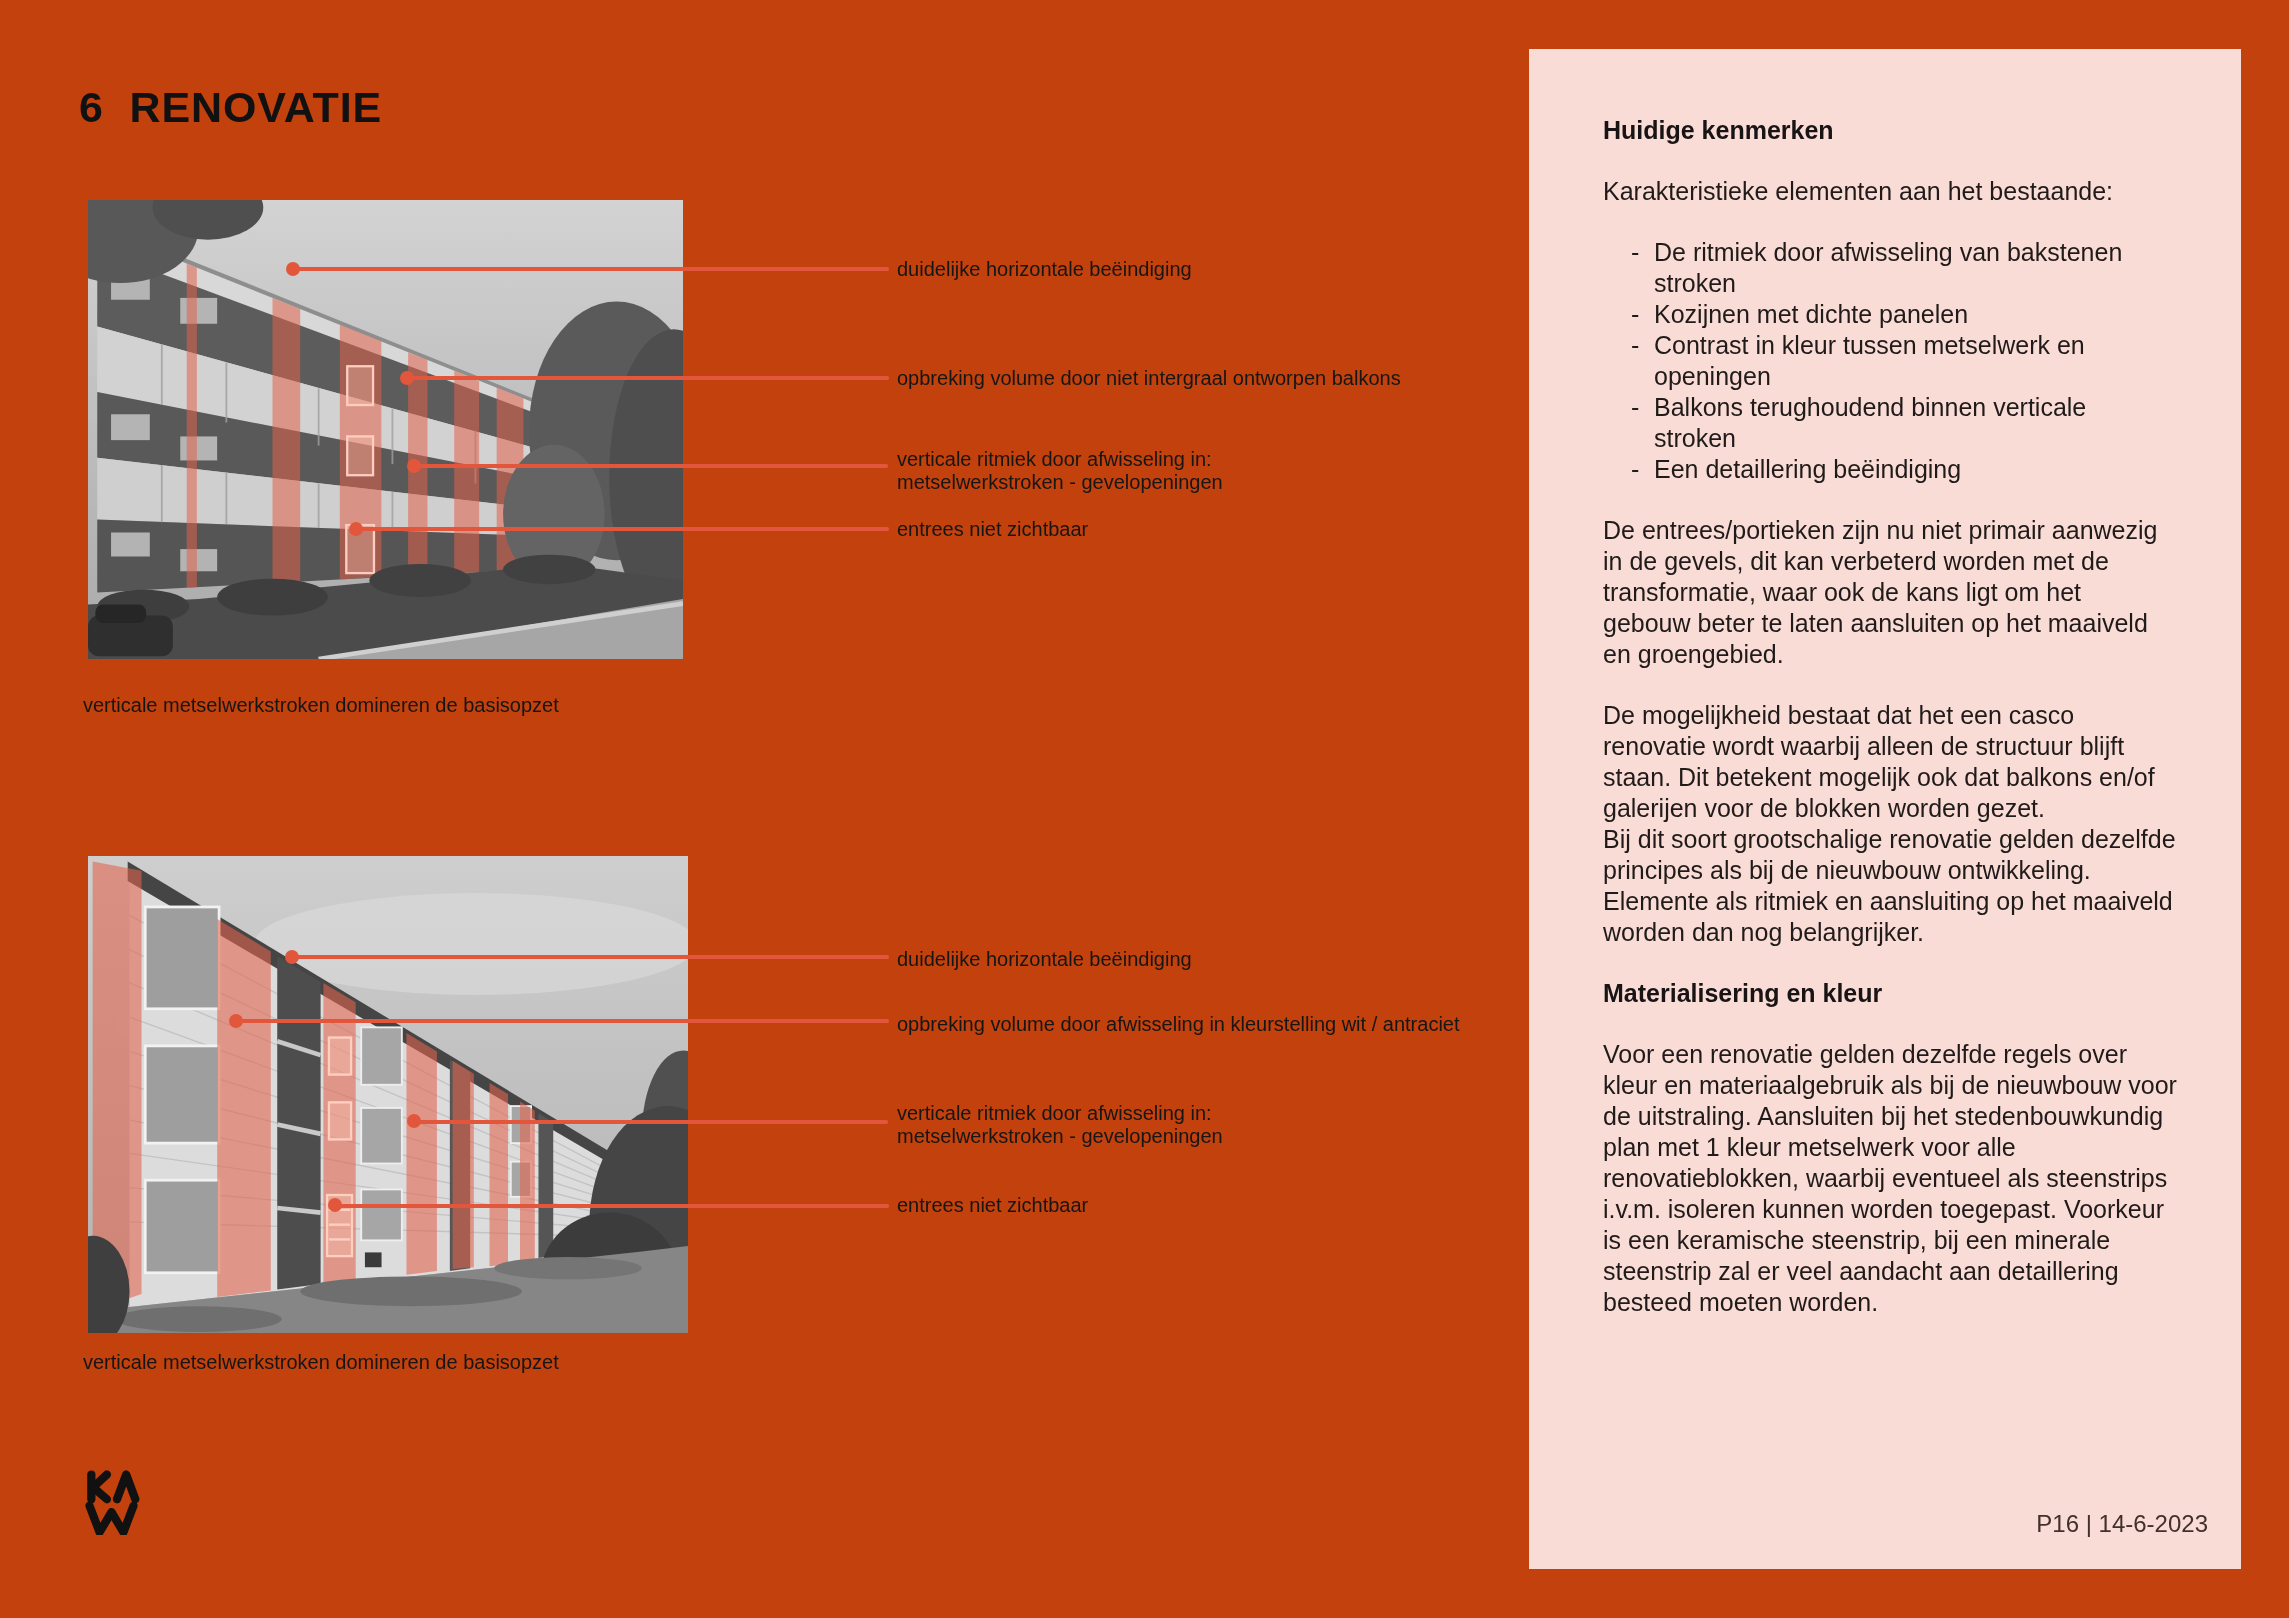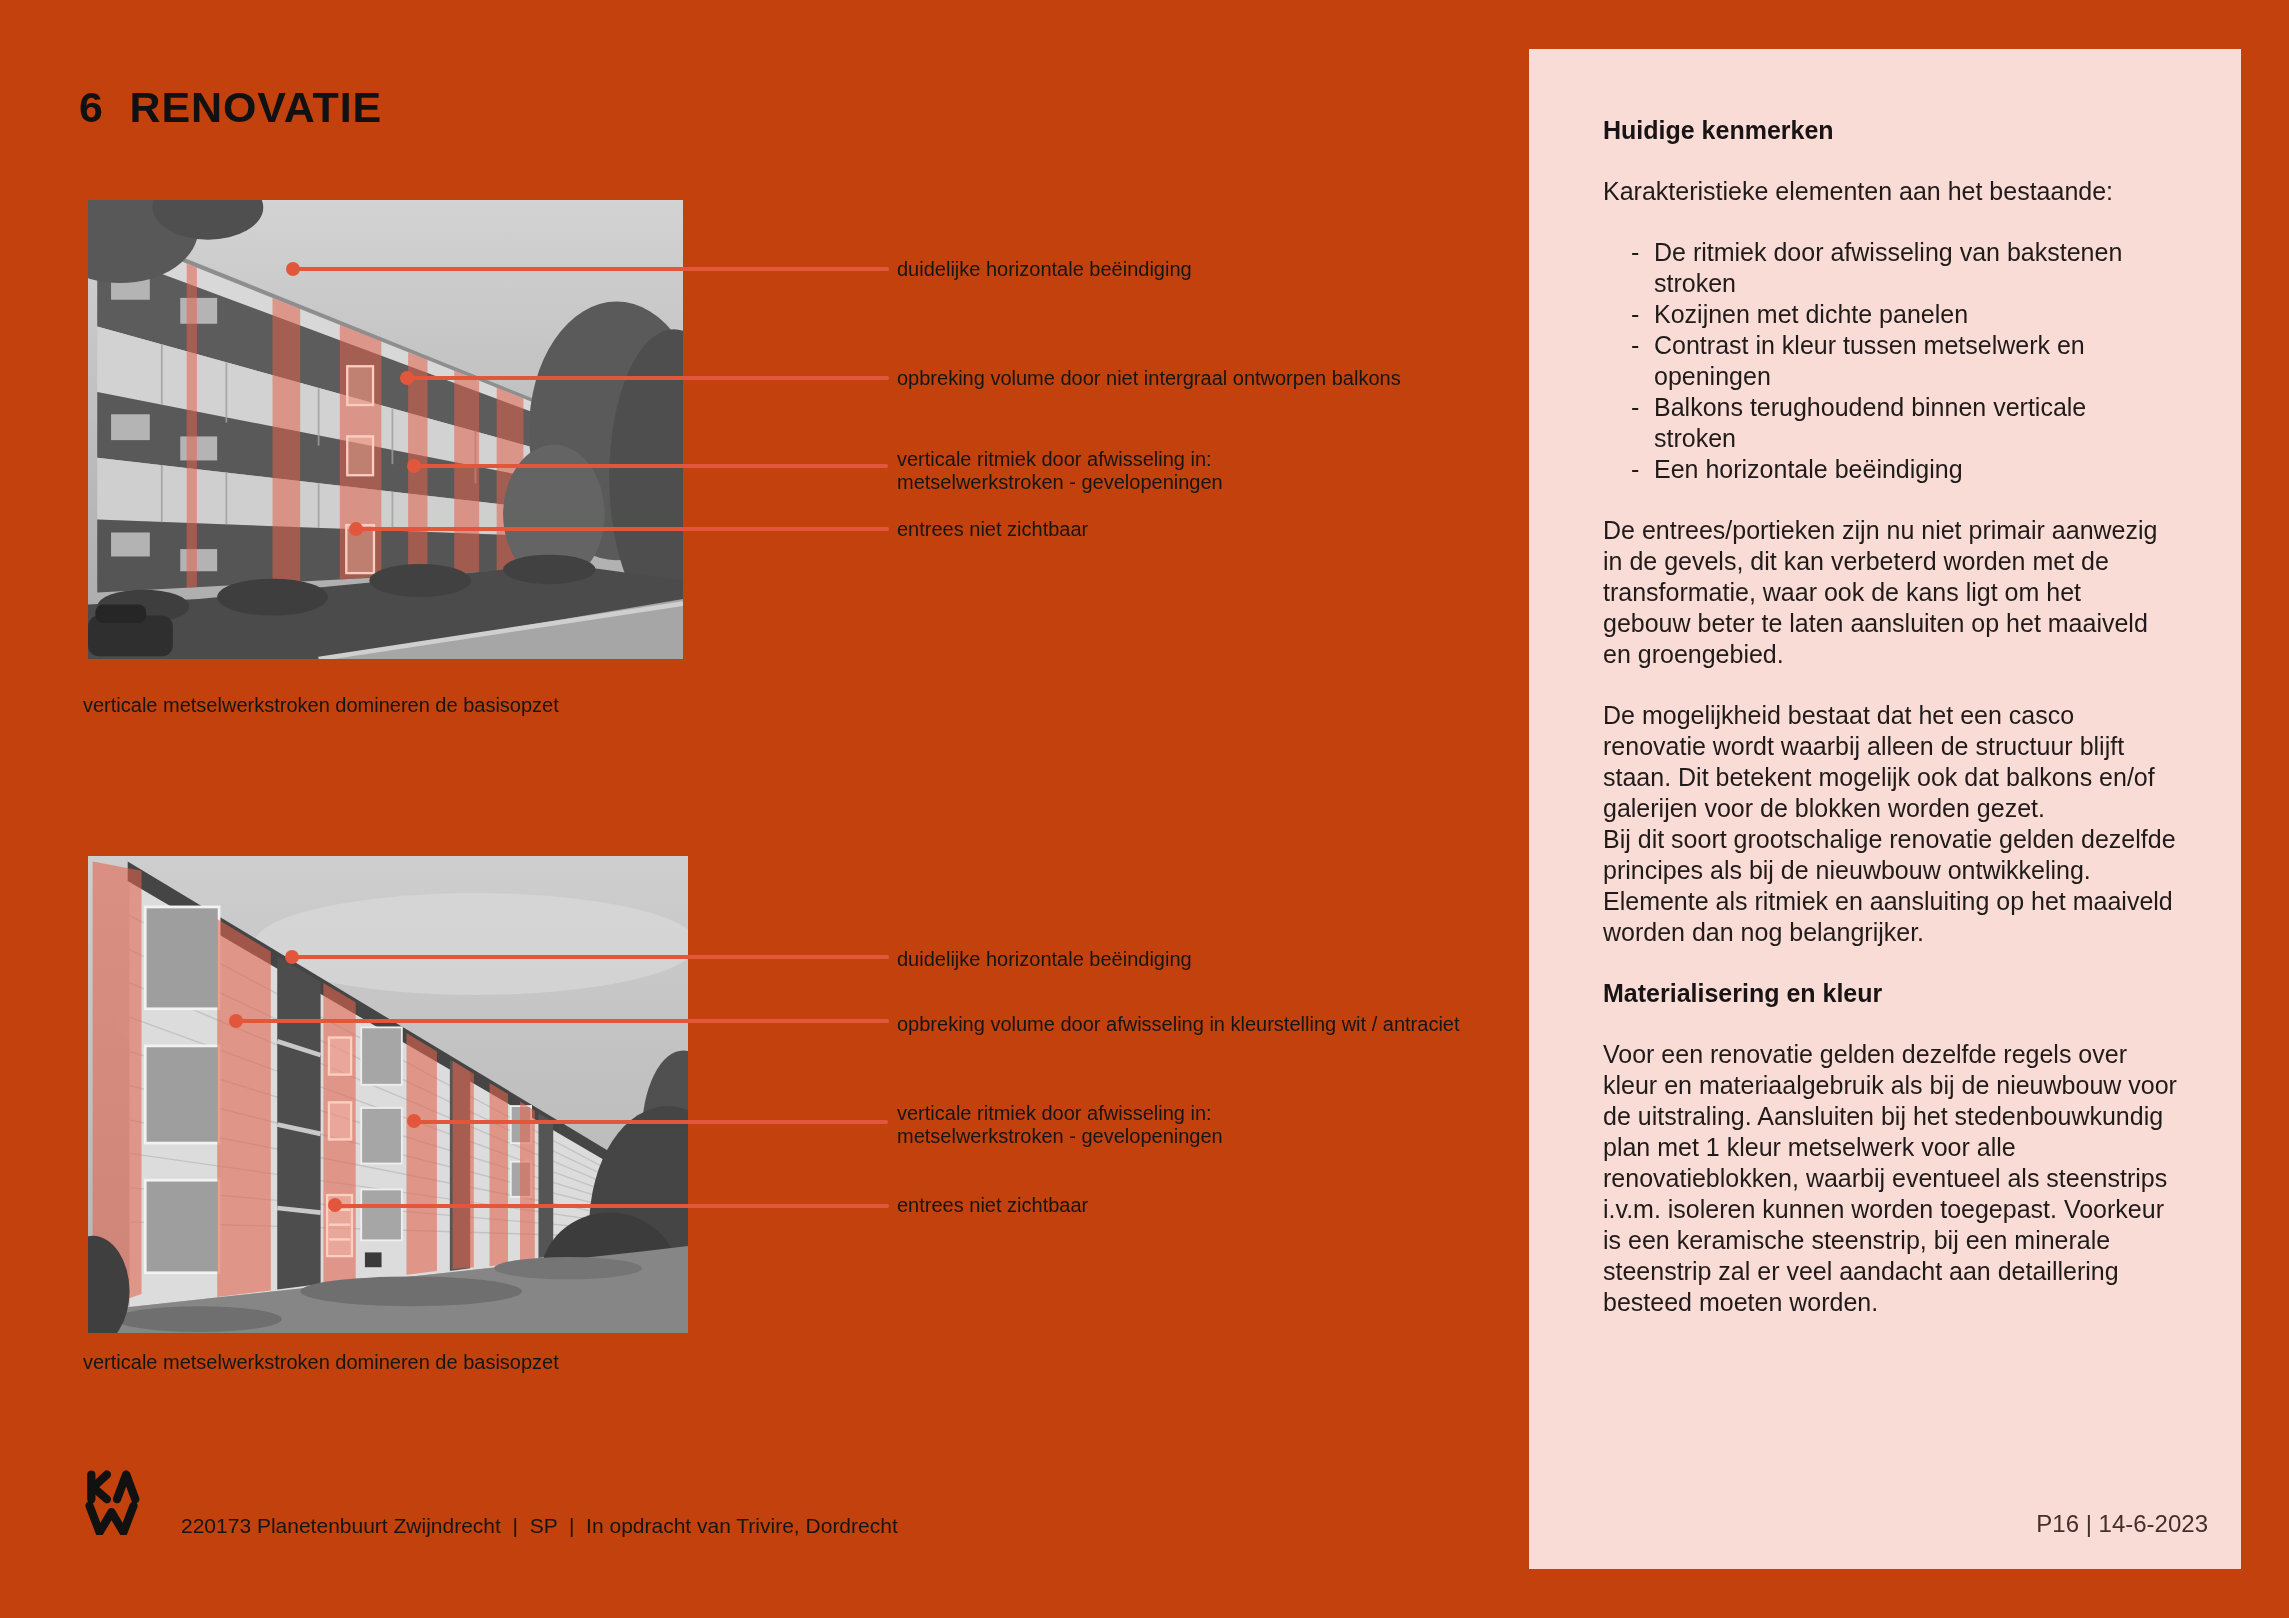--- a/index.html
+++ b/index.html
@@ -238,21 +238,21 @@
     <h2>Huidige kenmerken</h2>
     <p>Karakteristieke elementen aan het bestaande:</p>
     <div class="bullets">
       <div class="bullet"><span class="dash">-</span><span>De ritmiek door afwisseling van bakstenen
 stroken</span></div>
       <div class="bullet"><span class="dash">-</span><span>Kozijnen met dichte panelen</span></div>
       <div class="bullet"><span class="dash">-</span><span>Contrast in kleur tussen metselwerk en
 openingen</span></div>
       <div class="bullet"><span class="dash">-</span><span>Balkons terughoudend binnen verticale
 stroken</span></div>
-      <div class="bullet"><span class="dash">-</span><span>Een horizontale beëindiging</span></div>
+      <div class="bullet"><span class="dash">-</span><span>Een detaillering beëindiging</span></div>
     </div>
     <p>De entrees/portieken zijn nu niet primair aanwezig
 in de gevels, dit kan verbeterd worden met de
 transformatie, waar ook de kans ligt om het
 gebouw beter te laten aansluiten op het maaiveld
 en groengebied.</p>
 
     <p>De mogelijkheid bestaat dat het een casco
 renovatie wordt waarbij alleen de structuur blijft
 staan. Dit betekent mogelijk ook dat balkons en/of
@@ -280,16 +280,15 @@
     <svg viewBox="0 0 60 72">
       <g stroke="#111111" stroke-width="9" stroke-linecap="round" stroke-linejoin="round" fill="none">
         <line x1="8" y1="6" x2="8" y2="33"></line>
         <line x1="25" y1="6" x2="10" y2="20"></line>
         <line x1="10" y1="20" x2="25" y2="33"></line>
         <polyline points="36,33 46,6 56,33"></polyline>
         <polyline points="6,40 17,69 30,47 43,69 54,40"></polyline>
       </g>
     </svg>
   </div>
-  <div class="footer-text">220173 Planetenbuurt Zwijndrecht  |  SP  |  In opdracht van Trivire, Dordrecht</div>
 
 </div>
 
 
 </body></html>

